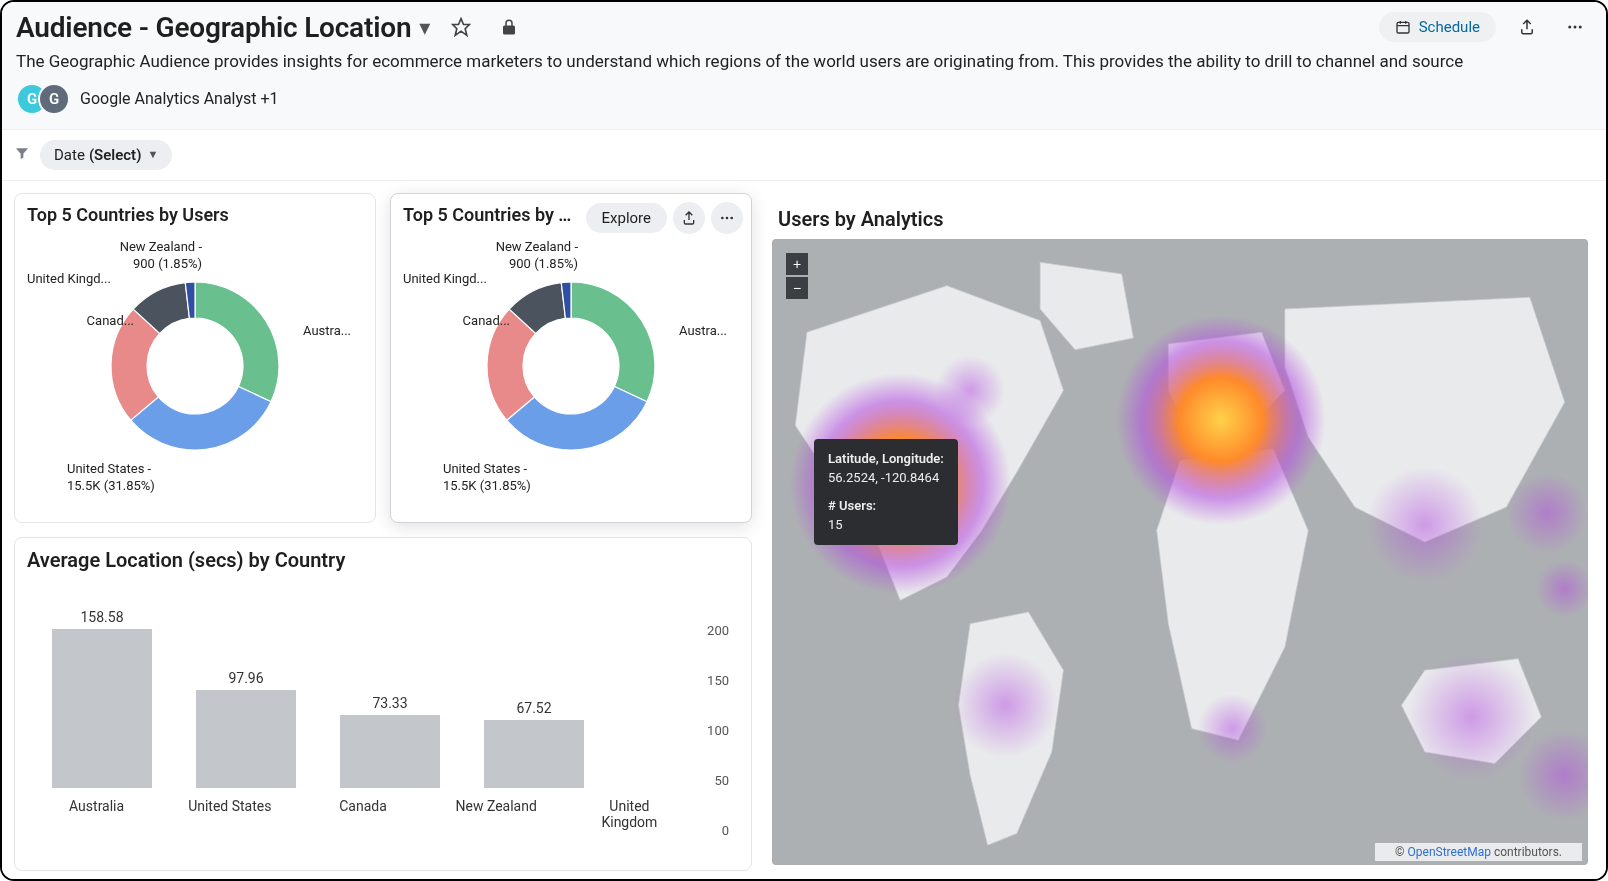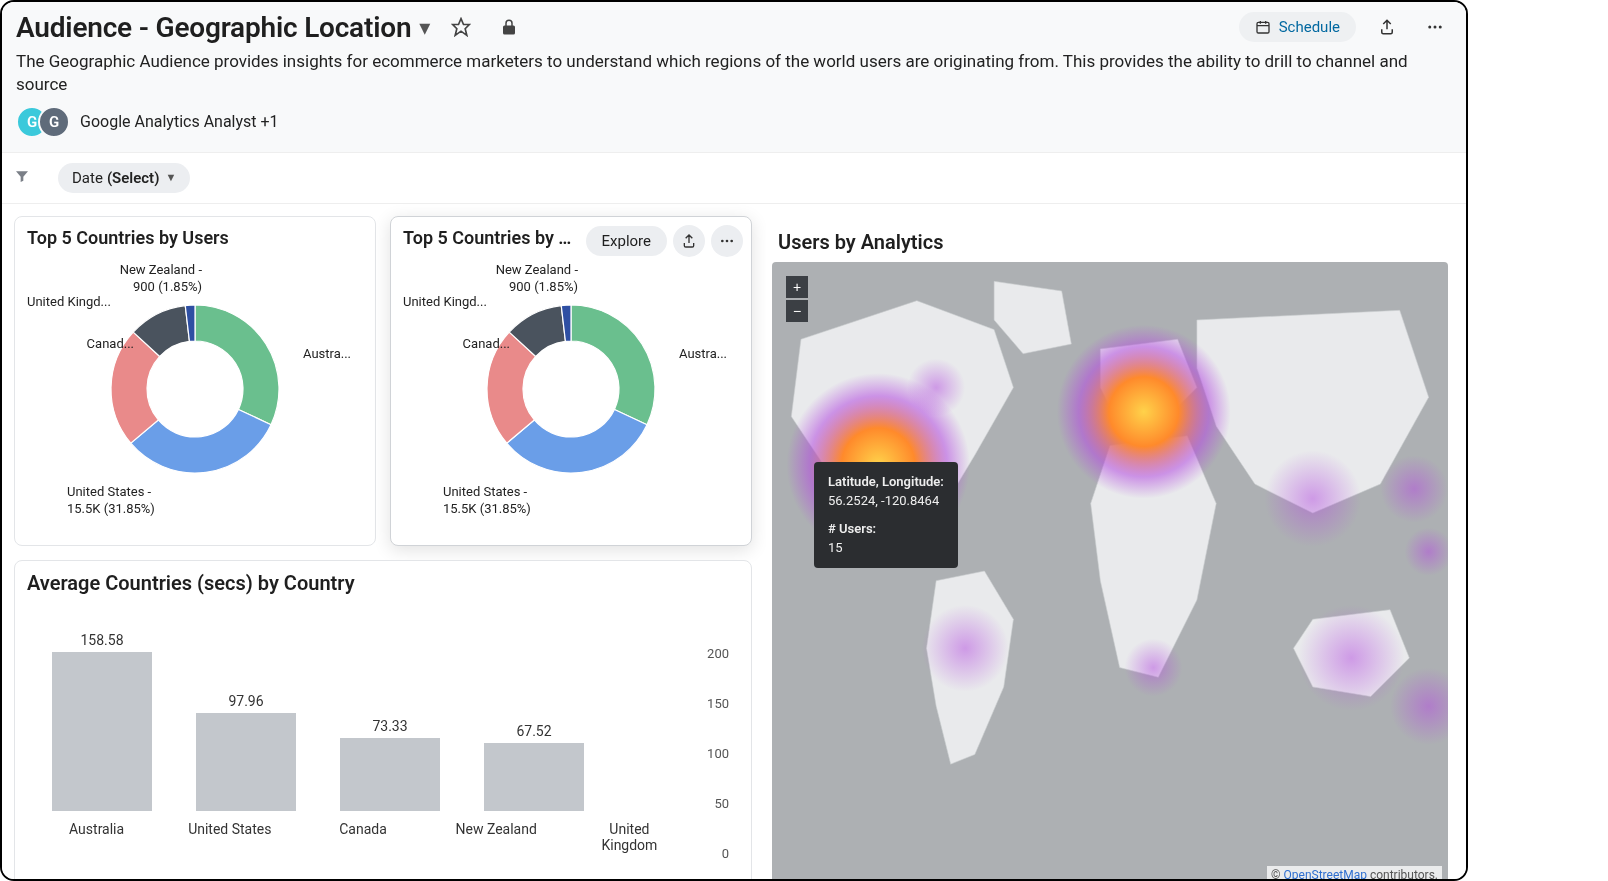--- a/index.html
+++ b/index.html
@@ -1,34 +1,34 @@
 <!DOCTYPE html>
 <html><head>
 <meta charset="utf-8">
 <style>
   * { box-sizing: border-box; margin: 0; padding: 0; }
   body { font-family: -apple-system, BlinkMacSystemFont, "Segoe UI", Roboto, Arial, sans-serif; background:#fff; color:#1f1f1f; }
-  .app { width:1468px; height:881px; border:2px solid #000; border-radius:14px; position:relative; overflow:hidden; display:flex; flex-direction:column;}
+  .app { width:1608px; height:881px; border:2px solid #000; border-radius:14px; position:relative; overflow:hidden; display:flex; flex-direction:column;}
   
   .header { background:#f8f9fa; padding:8px 14px 14px 14px; border-bottom:1px solid #eee; }
   .title-row { display:flex; align-items:center; gap:14px; }
   .title { font-size:28px; font-weight:600; letter-spacing:-.2px; }
   .title-caret { font-size:22px; color:#555; margin-left:-6px; }
   .icon-btn { width:34px; height:34px; border-radius:50%; display:flex; align-items:center; justify-content:center; color:#444; background:transparent; cursor:pointer;}
   .spacer{flex:1;}
   .schedule-btn{ background:#eef0f2; border-radius:18px; padding:6px 16px; display:flex; align-items:center; gap:8px; font-size:15px; color:#0369a1; cursor:pointer;}
   .sub { font-size:17px; color:#222; margin-top:6px; line-height:1.35;}
   .owners-row{ display:flex; align-items:center; gap:10px; margin-top:10px;}
   .avatars{ display:flex; }
   .avatar{ width:32px; height:32px; border-radius:50%; display:flex; align-items:center; justify-content:center; color:#fff; font-size:15px; font-weight:600; border:2px solid #f8f9fa;}
   .avatar.a1{background:#3bc9db;}
   .avatar.a2{background:#5f6b7a; margin-left:-10px;}
   .owners-text{font-size:16px; color:#222;}
   
-  .filter-row{ display:flex; align-items:center; gap:28px; padding:10px 12px; background:#fff; border-bottom:1px solid #eee;}
+  .filter-row{ display:flex; align-items:center; gap:10px; padding:10px 12px; background:#fff; border-bottom:1px solid #eee;}
   .filter-icon{ color:#7a7f87; font-size:16px;}
   .chip{ background:#eceef1; border-radius:16px; padding:6px 14px; font-size:15px; display:flex; align-items:center; gap:4px; color:#222; cursor:pointer;}
   .chip .bold{font-weight:600;}
   .chip-caret{font-size:11px; color:#555; margin-left:2px;}
   
   .grid{flex:1; padding:12px; display:grid; grid-template-columns: 362px 362px 1fr; grid-template-rows:330px 1fr; gap:14px; background:#fff;}
   .card{ background:#fff; border:1px solid #e3e5e8; border-radius:8px; padding:10px 12px; position:relative; overflow:hidden;}
   .card.hovered{ box-shadow:0 4px 18px rgba(0,0,0,.12); border-color:#d0d3d7;}
   .card-title{font-size:18px; font-weight:600; margin-bottom:6px;}
   .card-title.trunc{ white-space:nowrap; overflow:hidden; text-overflow:ellipsis; max-width:170px;}
@@ -50,21 +50,21 @@
   .lbl-us{ bottom:6px; left:40px; width:130px; text-align:left;}
   
   .map-title{font-size:20px; font-weight:600; padding:8px 6px;}
   .map-body{ position:relative; width:100%; height:calc(100% - 40px); background:#adb0b3; border-radius:4px; overflow:hidden;}
   .map-svg{position:absolute; inset:0;}
   .zoom-ctrl{position:absolute; top:14px; left:14px; display:flex; flex-direction:column;}
   .zoom-ctrl button{ width:22px; height:22px; background:#3b3f44; color:#fff; border:none; font-size:14px; cursor:pointer;}
   .zoom-ctrl button + button{ margin-top:2px;}
   .map-tooltip{position:absolute; background:#2b2d30; color:#eee; font-size:13px; padding:10px 14px; border-radius:4px; line-height:1.5;}
   .map-tooltip .hdr{font-weight:600;}
-  .map-attr{position:absolute; bottom:4px; right:6px; font-size:12px; color:#555; background:rgba(255,255,255,.75); padding:2px 4px;text-decoration:underline;}
+  .map-attr{position:absolute; bottom:4px; right:6px; font-size:12px; color:#555; background:rgba(255,255,255,.75); padding:2px 20px;}
   .map-attr a{color:#2f6fd0; text-decoration:none;}
   
   .bar-wrap{position:relative; width:100%; height:calc(100% - 30px); padding:10px 50px 30px 10px;}
   .bar-axis-label{position:absolute; right:10px; font-size:13px; color:#555;}
   .bars{display:flex; align-items:flex-end; height:200px; gap:34px; padding:0 10px; border-bottom:0;}
   .bar-col{display:flex; flex-direction:column; align-items:center; width:110px;}
   .bar-val{font-size:14px; color:#333; margin-bottom:4px;}
   .bar{ width:100px; background:#c3c7cc;}
   .bar-cat{margin-top:10px; font-size:14px; color:#333; text-align:center;}
   
@@ -247,21 +247,21 @@
         </div>
         <div class="map-attr">
           <span>©</span>
           <a href="#">OpenStreetMap</a>
           <span>contributors.</span>
         </div>
       </div>
     </div>
 
     <div class="card c4">
-      <div class="card-title" style="font-size:20px;">Average Countries (secs) by Country</div>
+      <div class="card-title" style="font-size:20px;">Average Location (secs) by Country</div>
       <div class="bar-wrap">
         <div id="bar-axis"></div>
         <div class="bars" id="bars">
             <div class="bar-col">
               <div class="bar-val">158.58</div>
               <div class="bar" style="height: 158.58px;"></div>
             </div>
             <div class="bar-col">
               <div class="bar-val">97.96</div>
               <div class="bar" style="height: 97.96px;"></div>

